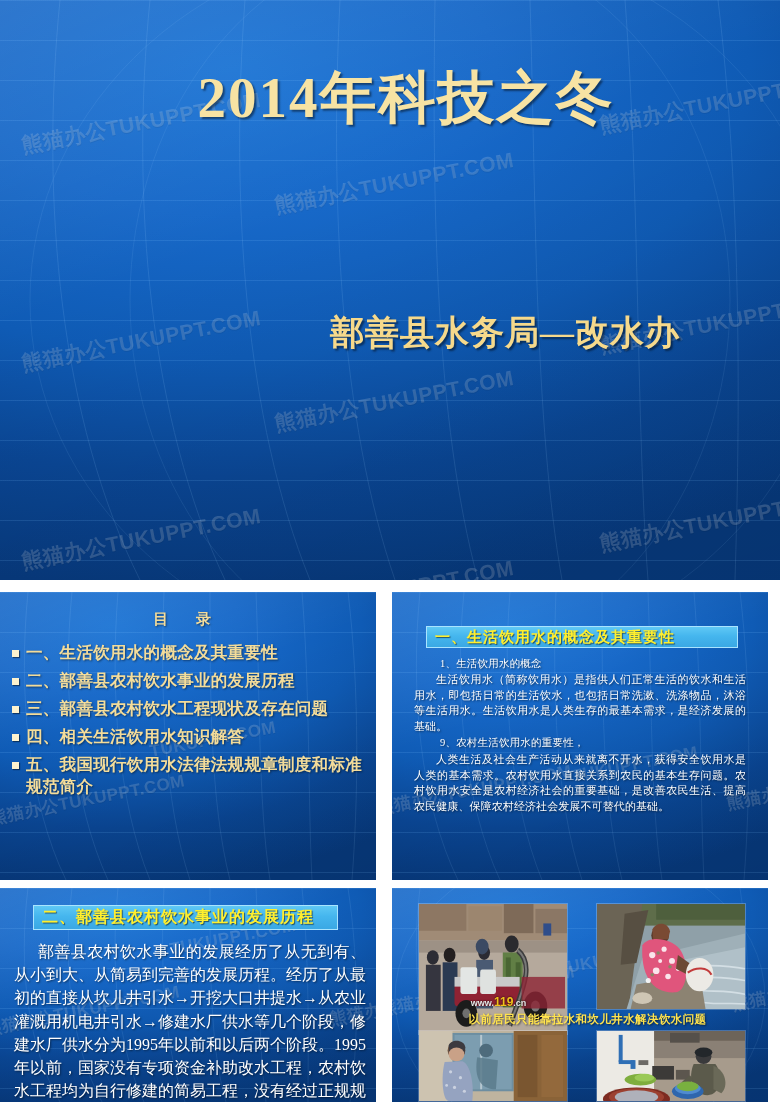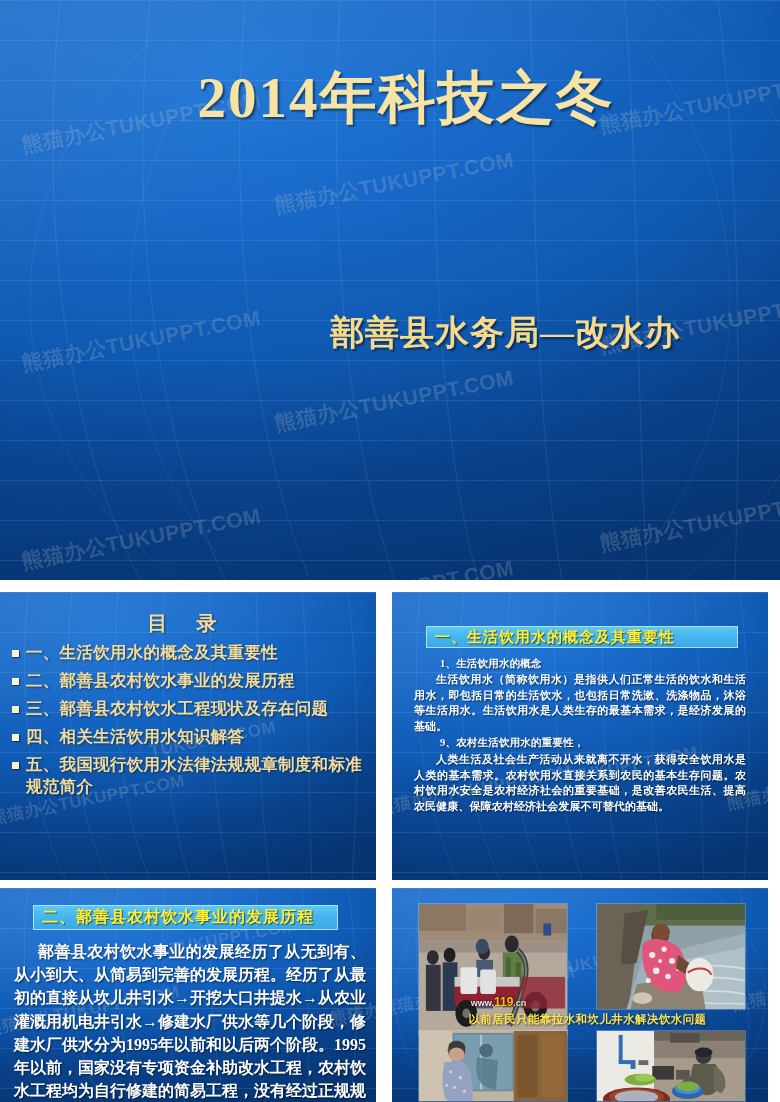--- a/index.html
+++ b/index.html
@@ -49,36 +49,36 @@
             text-shadow:2px 2px 2px rgba(0,0,0,.45); letter-spacing:1px; }
 
   
   #slide2 { left:0;   top:592px; width:376px; height:288px; }
   #slide3 { left:392px; top:592px; width:376px; height:288px; }
   #slide4 { left:0;   top:888px; width:376px; height:214px; }
   #slide5 { left:392px; top:888px; width:376px; height:214px; }
 
   
   .s2-title { position:absolute; left:0; right:0; top:18px; text-align:center;
-              font-family:"Liberation Serif", serif; font-weight:bold; font-size:20px; color:#f3dc9a;
+              font-family:"Liberation Serif", serif; font-weight:bold; font-size:15px; color:#f3dc9a;
               letter-spacing:12px; text-shadow:1px 1px 2px rgba(0,0,0,.45); }
   .s2-list { position:absolute; left:12px; right:8px; top:50px; }
   .s2-item { display:flex; align-items:flex-start; gap:7px; margin-bottom:7px; }
   .s2-item .bullet { width:7px; height:7px; background:#fdf3cf; flex:0 0 auto; margin-top:8px;
                      box-shadow:1px 1px 1px rgba(0,0,0,.45); }
   .s2-item .txt { font-family:"Liberation Serif", serif; font-weight:bold; font-size:16.5px; color:#f3dc9a;
                   line-height:1.28; text-shadow:1px 1px 2px rgba(0,0,0,.45); letter-spacing:.3px; }
 
   
   .sec-bar { position:absolute; background:linear-gradient(to bottom,#5fc8f5 0%, #45b6ee 45%, #3aa8e4 100%);
              border:1px solid #a9e4ff; display:flex; align-items:center; padding:0 8px; }
   .sec-bar .txt { font-family:"Liberation Serif", serif; font-weight:bold; color:#ffef2e; font-size:15px;
                   letter-spacing:1px; text-shadow:1px 1px 1px rgba(0,0,0,.55); white-space:nowrap; }
 
-  .body-txt { position:absolute; color:#ffffff; font-family:"Liberation Serif", serif; font-weight:bold;
+  .body-txt { position:absolute; color:#ffffff; font-family:"Liberation Serif", serif; font-weight:normal;
               text-shadow:1px 1px 2px rgba(0,0,0,.55); }
 
   
   #s3bar { left:34px; top:34px; width:312px; height:22px; }
   .s3-h { font-size:10.5px; line-height:1.45; letter-spacing:.2px; }
   .s3-p { font-size:11px; line-height:1.42; text-align:justify; letter-spacing:.1px; }
   #s3-h1 { left:48px; top:64px; width:300px; }
   #s3-p1 { left:22px; top:80px; width:332px; text-indent:22px; }
   #s3-h2 { left:48px; top:143px; width:300px; }
   #s3-p2 { left:22px; top:160px; width:332px; text-indent:22px; }

